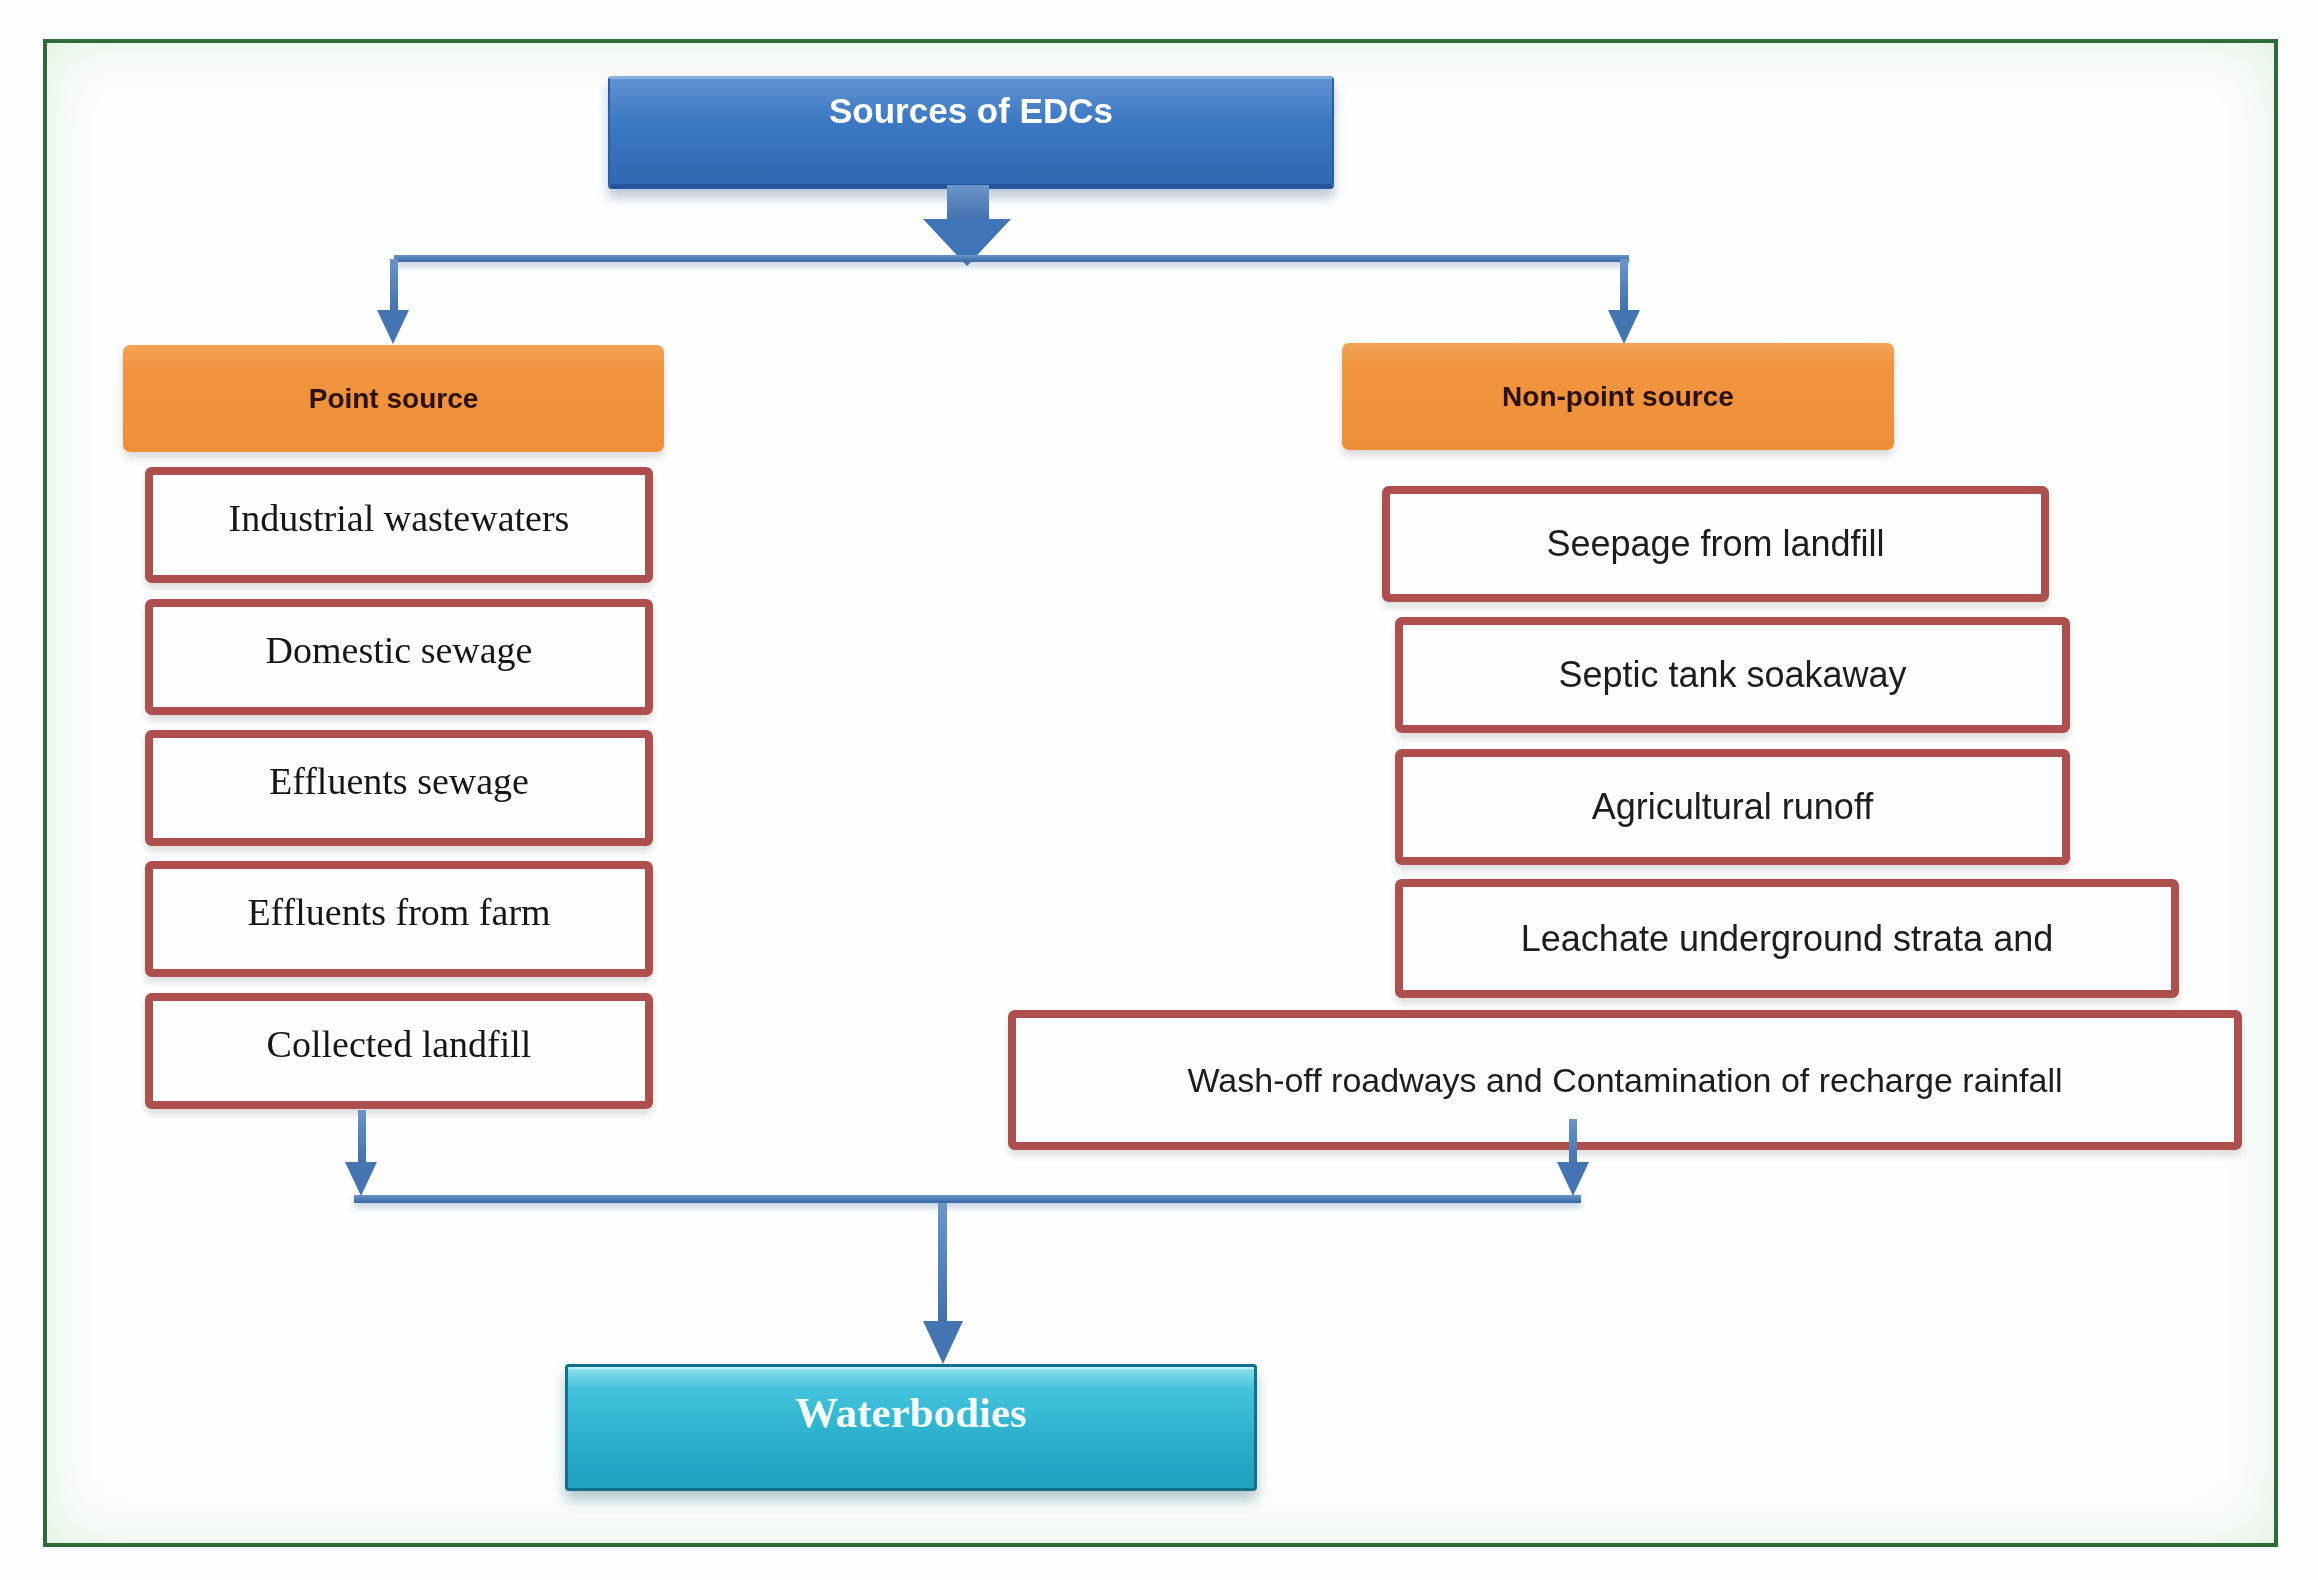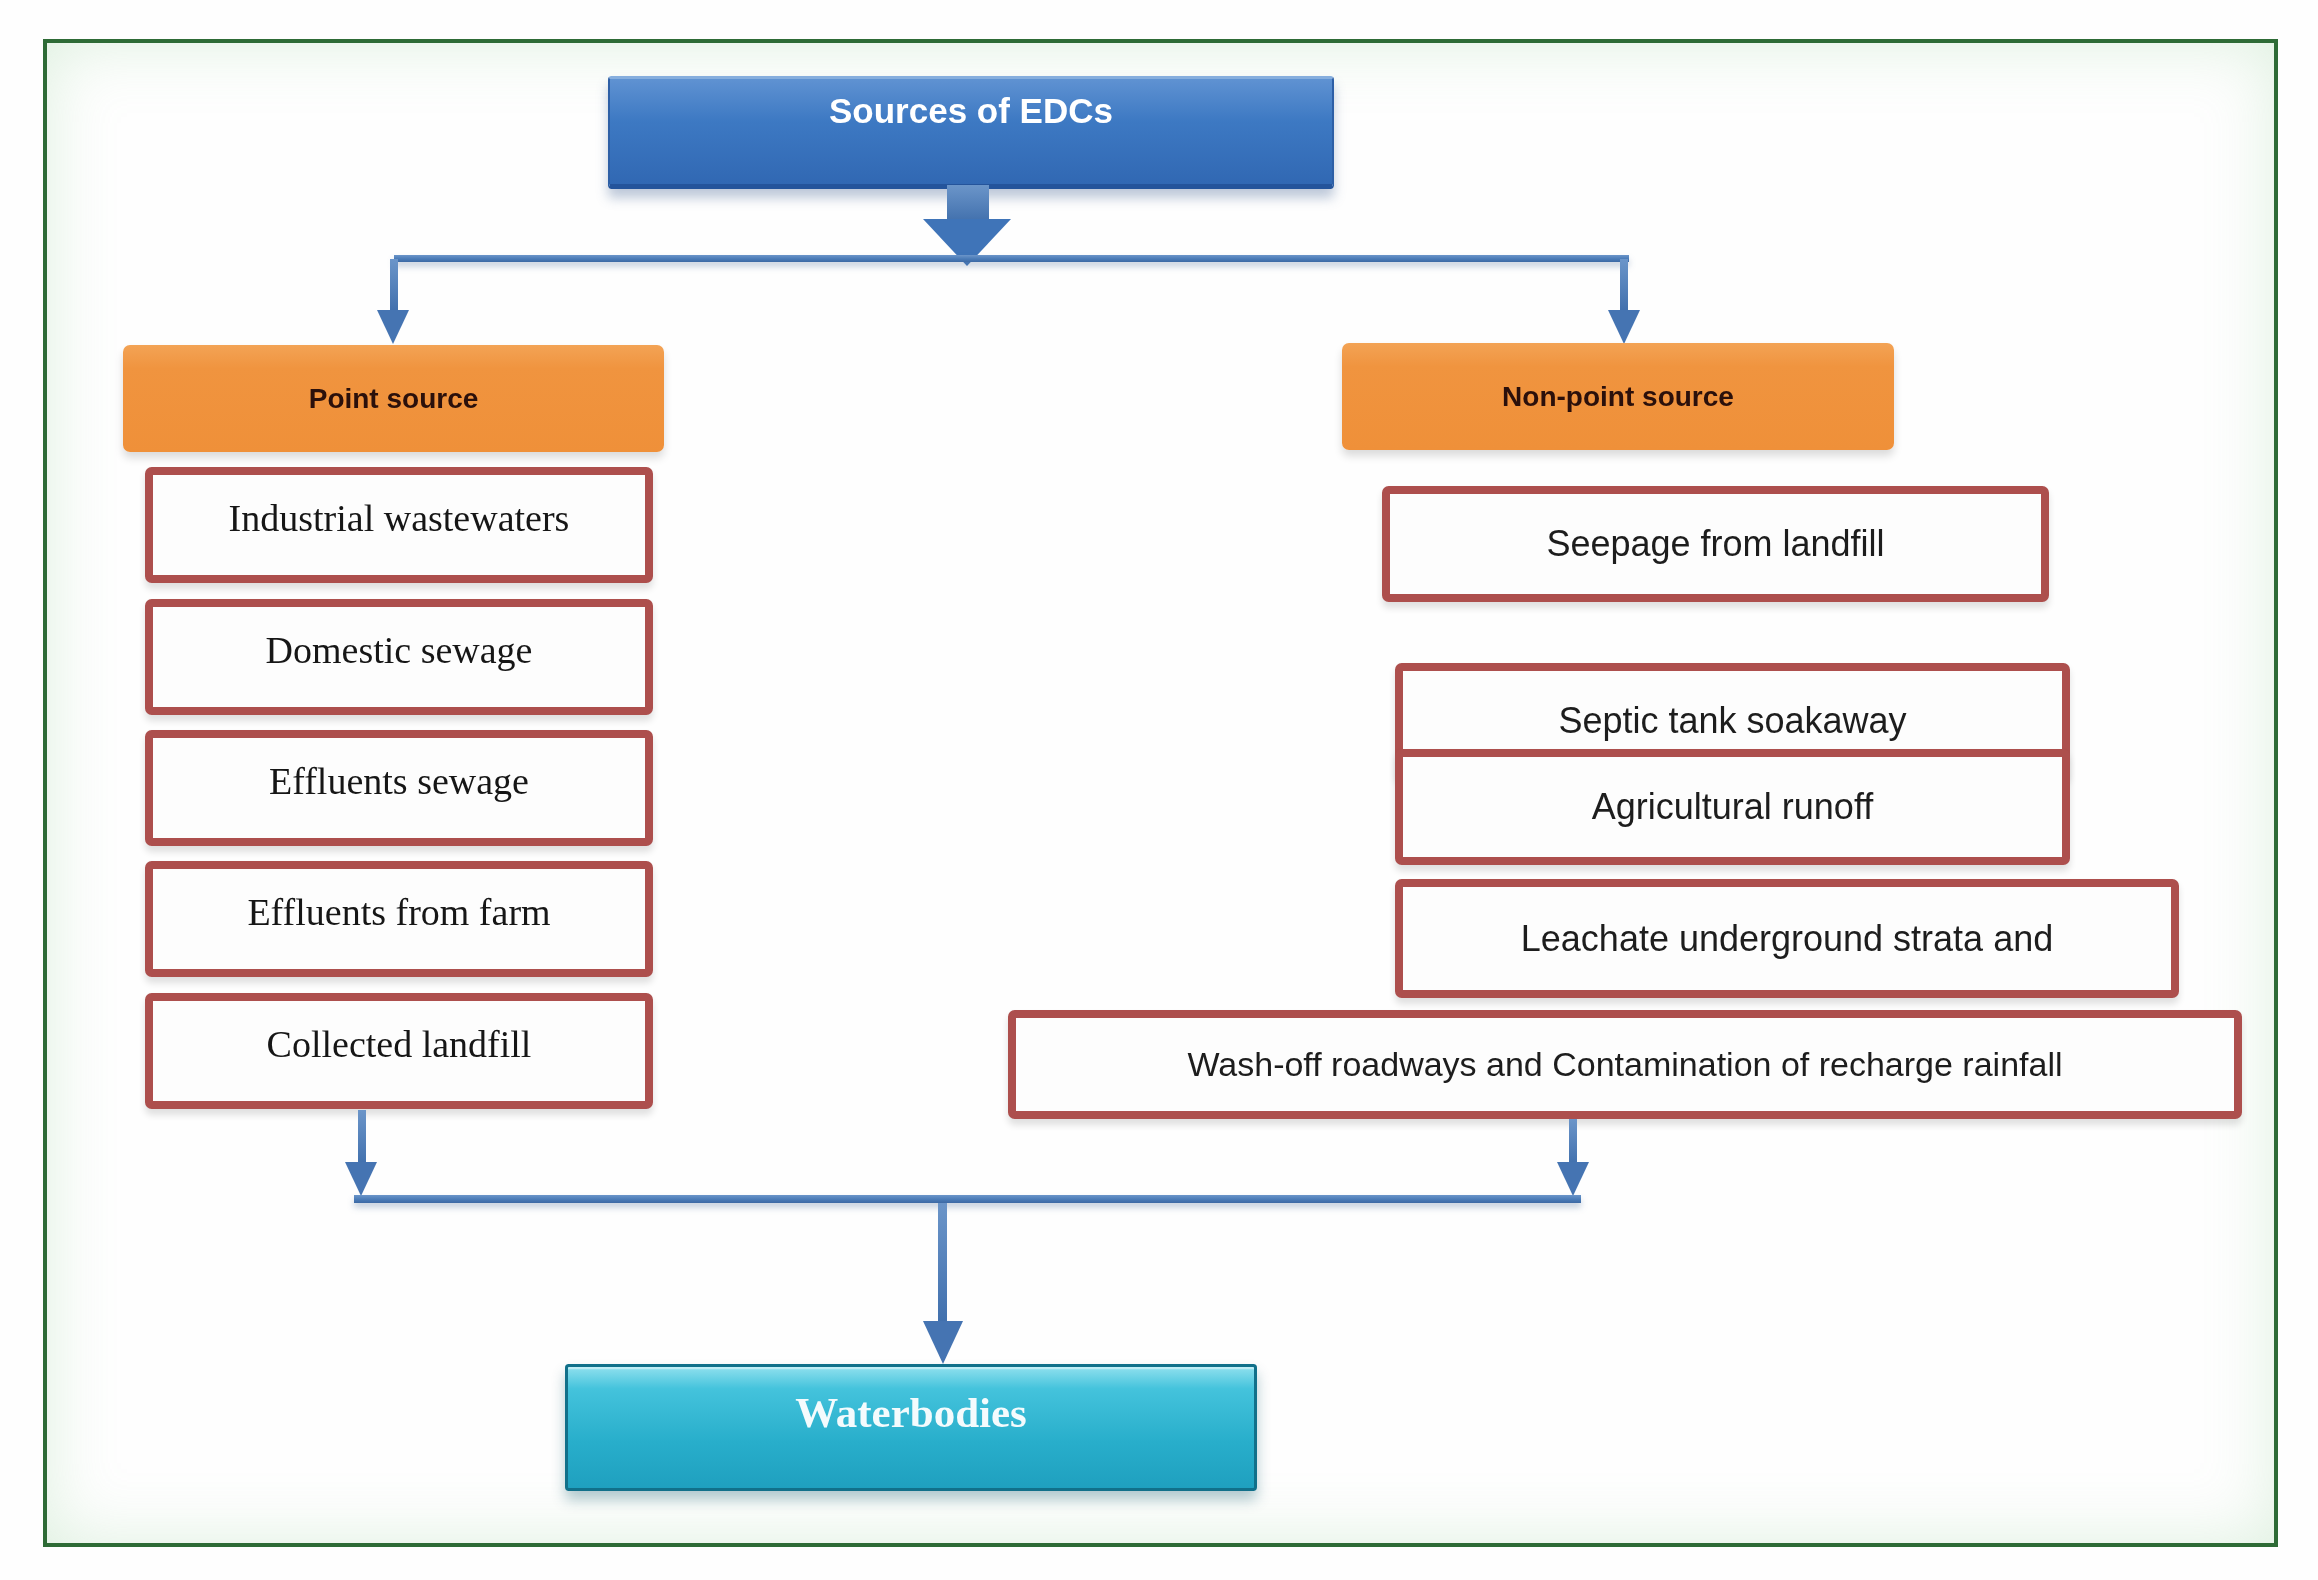--- a/index.html
+++ b/index.html
@@ -106,30 +106,30 @@
   <div class="box item serif" style="left:145px;top:861px;width:508px;height:116px;">
     <span>Effluents from farm</span>
   </div>
   <div class="box item serif" style="left:145px;top:993px;width:508px;height:116px;">
     <span>Collected landfill</span>
   </div>
 
   <div class="box item sans" style="left:1382px;top:486px;width:667px;height:116px;">
     <span>Seepage from landfill</span>
   </div>
-  <div class="box item sans" style="left:1395px;top:617px;width:675px;height:116px;margin-top:46px;">
+  <div class="box item sans" style="left:1395px;top:617px;width:675px;height:116px;">
     <span>Septic tank soakaway</span>
   </div>
   <div class="box item sans" style="left:1395px;top:749px;width:675px;height:116px;">
     <span>Agricultural runoff</span>
   </div>
   <div class="box item sans" style="left:1395px;top:879px;width:784px;height:119px;">
     <span>Leachate underground strata and</span>
   </div>
-  <div class="box item sans" style="left:1008px;top:1010px;width:1234px;height:109px;font-size:34px;">
+  <div class="box item sans" style="left:1008px;top:1010px;width:1234px;height:140px;font-size:34px;">
     <span>Wash-off roadways and Contamination of recharge rainfall</span>
   </div>
 
   <div class="shaft" style="left:358px;top:1110px;width:8.2px;height:55px;"></div>
   <div class="head" style="left:345px;top:1162px;"></div>
 
   <div class="shaft" style="left:1569px;top:1119px;width:8.2px;height:46px;"></div>
   <div class="head" style="left:1557px;top:1162px;"></div>
 
   <div class="hline" style="left:354px;top:1195px;width:1227px;height:8.2px;"></div>

